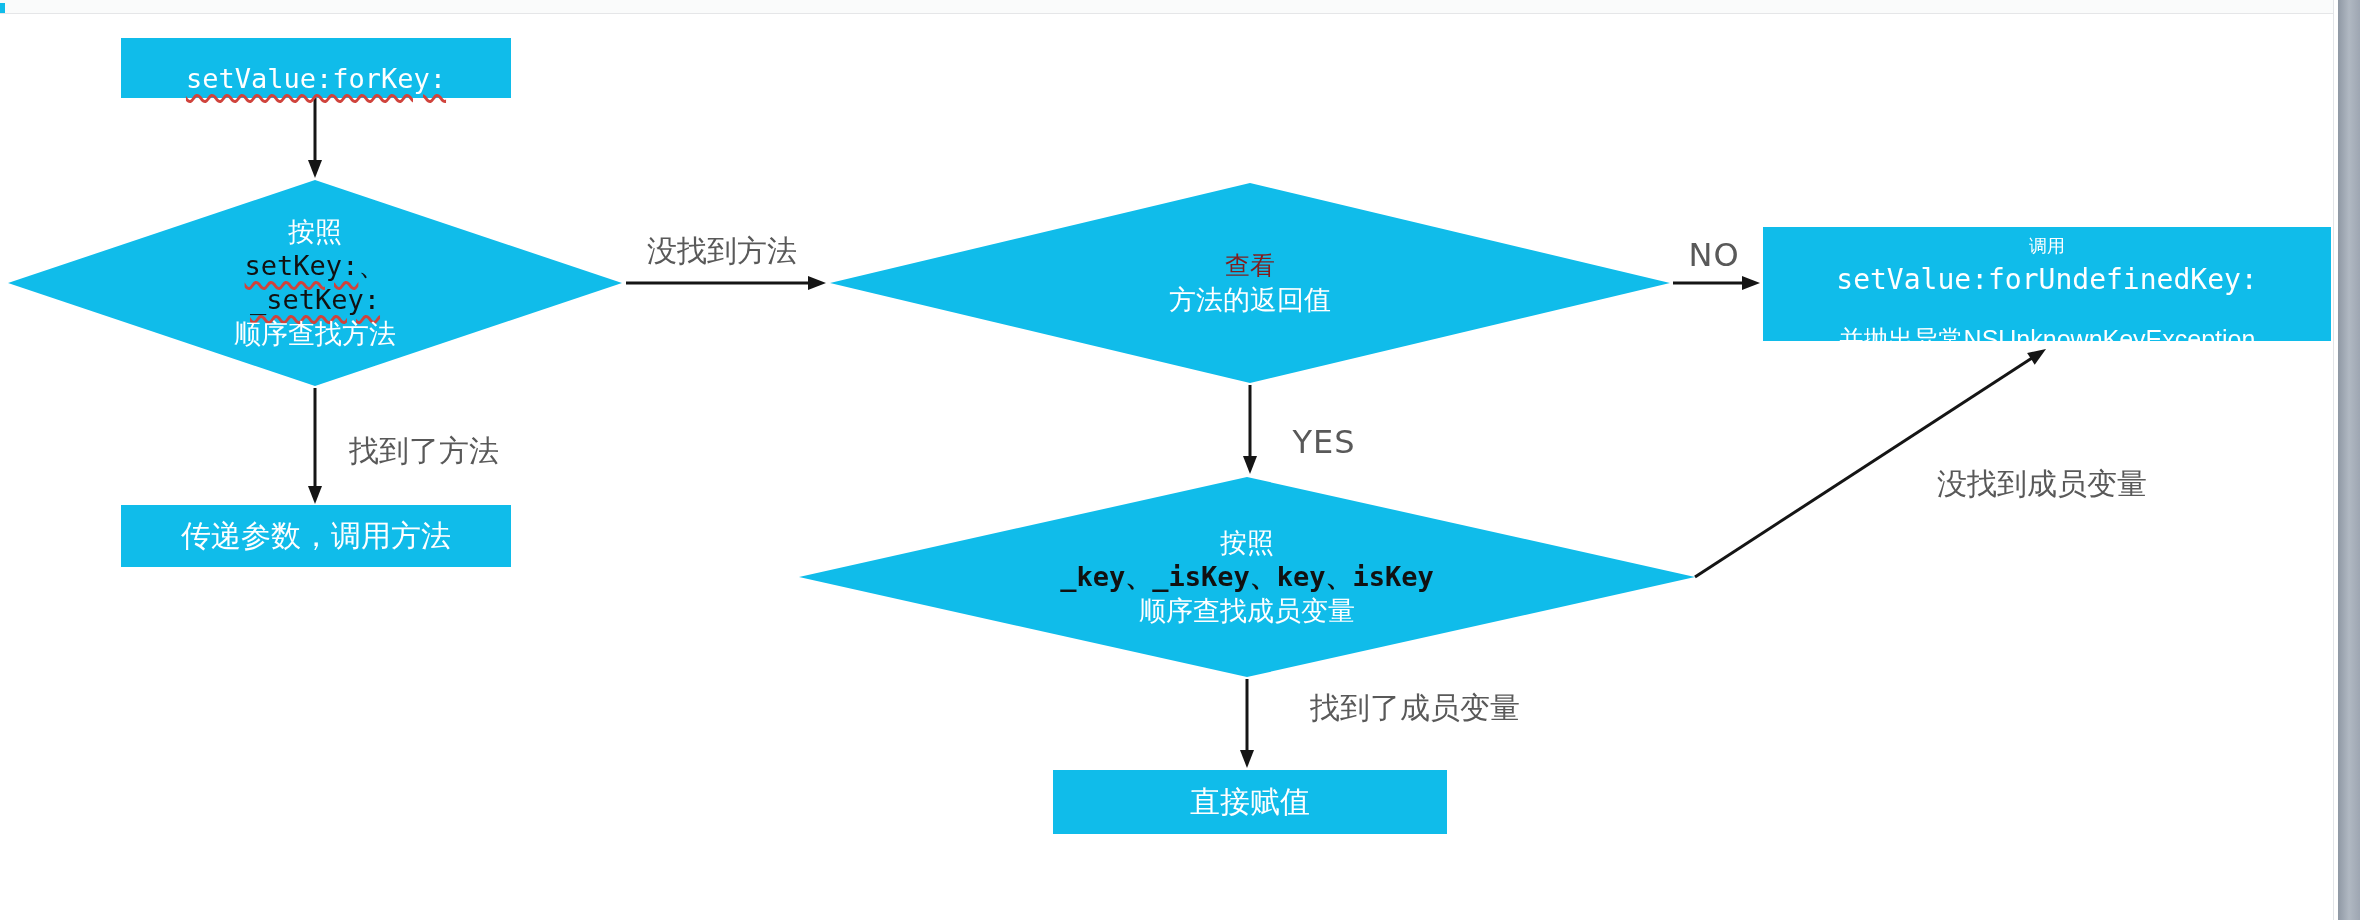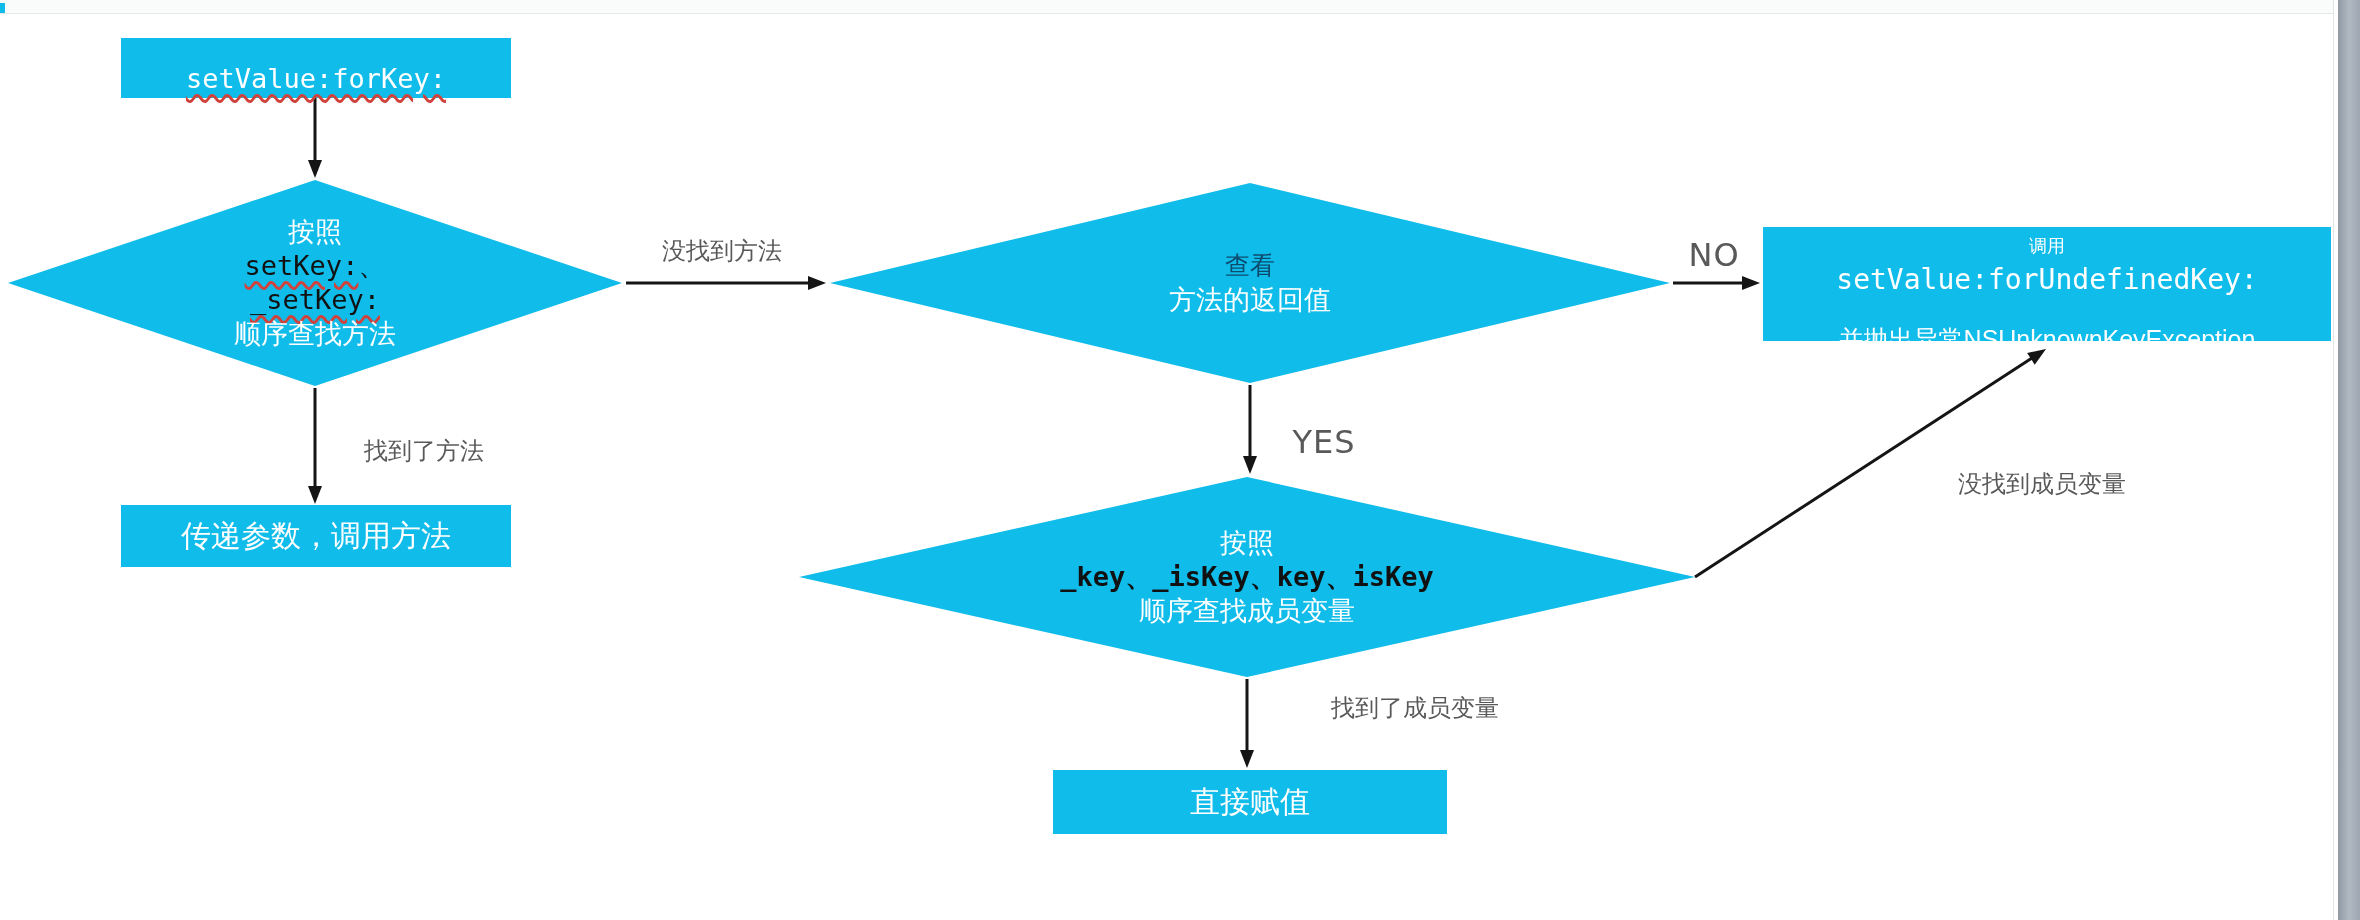--- a/index.html
+++ b/index.html
@@ -14,40 +14,40 @@
   .node{position:absolute;background:#10bcea;color:#ffffff;display:flex;align-items:center;
         justify-content:center;text-align:center;}
   .diamond{clip-path:polygon(50% 0%,100% 50%,50% 100%,0% 50%);flex-direction:column;}
   .stack{display:flex;flex-direction:column;align-items:center;justify-content:center;}
 
   .code{font-family:"DejaVu Sans Mono",monospace;}
   .wavy{text-decoration-line:underline;text-decoration-style:wavy;text-decoration-color:#d0433c;
         text-decoration-thickness:2.5px;text-underline-offset:6px;margin-top:20px;}
 
   .zh-27{font-size:27px;line-height:34px;color:#ffffff;}
-  .zh-25{font-size:25px;line-height:34px;color:#0c4a6e;}
+  .zh-25{font-size:25px;line-height:34px;color:#7f1d1d;}
   .code-dark{font-size:27px;line-height:34px;color:#111111;font-weight:500;}
   .code-sans-dark{font-family:"Liberation Sans","DejaVu Sans",sans-serif;font-size:27px;
                   line-height:34px;color:#111111;}
 
   .box-start{left:121px;top:38px;width:390px;height:60px;font-size:27px;}
   .box-call{left:121px;top:505px;width:390px;height:62px;font-size:30px;}
   .box-direct{left:1053px;top:770px;width:394px;height:64px;font-size:30px;}
 
   .d1{left:8px;top:180px;width:614px;height:206px;}
   .d2{left:830px;top:183px;width:840px;height:200px;}
   .d3{left:799px;top:477px;width:896px;height:200px;}
 
   .box-undef{left:1763px;top:227px;width:568px;height:114px;overflow:hidden;display:block;}
   .box-undef .l1{font-size:18px;line-height:30px;margin-top:4px;color:#ffffff;}
   .box-undef .l2{font-size:28px;line-height:38px;color:#ffffff;}
   .box-undef .l3{position:absolute;left:0;bottom:-14px;width:100%;font-size:25px;line-height:32px;
                  color:#ffffff;font-family:"Liberation Sans","DejaVu Sans",sans-serif;}
 
-  .label{position:absolute;transform:translate(-50%,-50%);color:#595959;font-size:24px;
+  .label{position:absolute;transform:translate(-50%,-50%);color:#595959;font-size:30px;
          white-space:nowrap;}
   .label-latin{font-size:32px;letter-spacing:1px;}
 
   .scroll-gap{position:absolute;right:22px;top:0;width:4px;height:920px;background:#ffffff;
               border-left:1px solid #e2e4e7;}
   .scrollbar{position:absolute;right:0;top:0;width:22px;height:920px;
              background:linear-gradient(to right,#8f98a4,#b0b8c2 50%,#9ea6b2);}
 </style>
 </head>
 <body>

